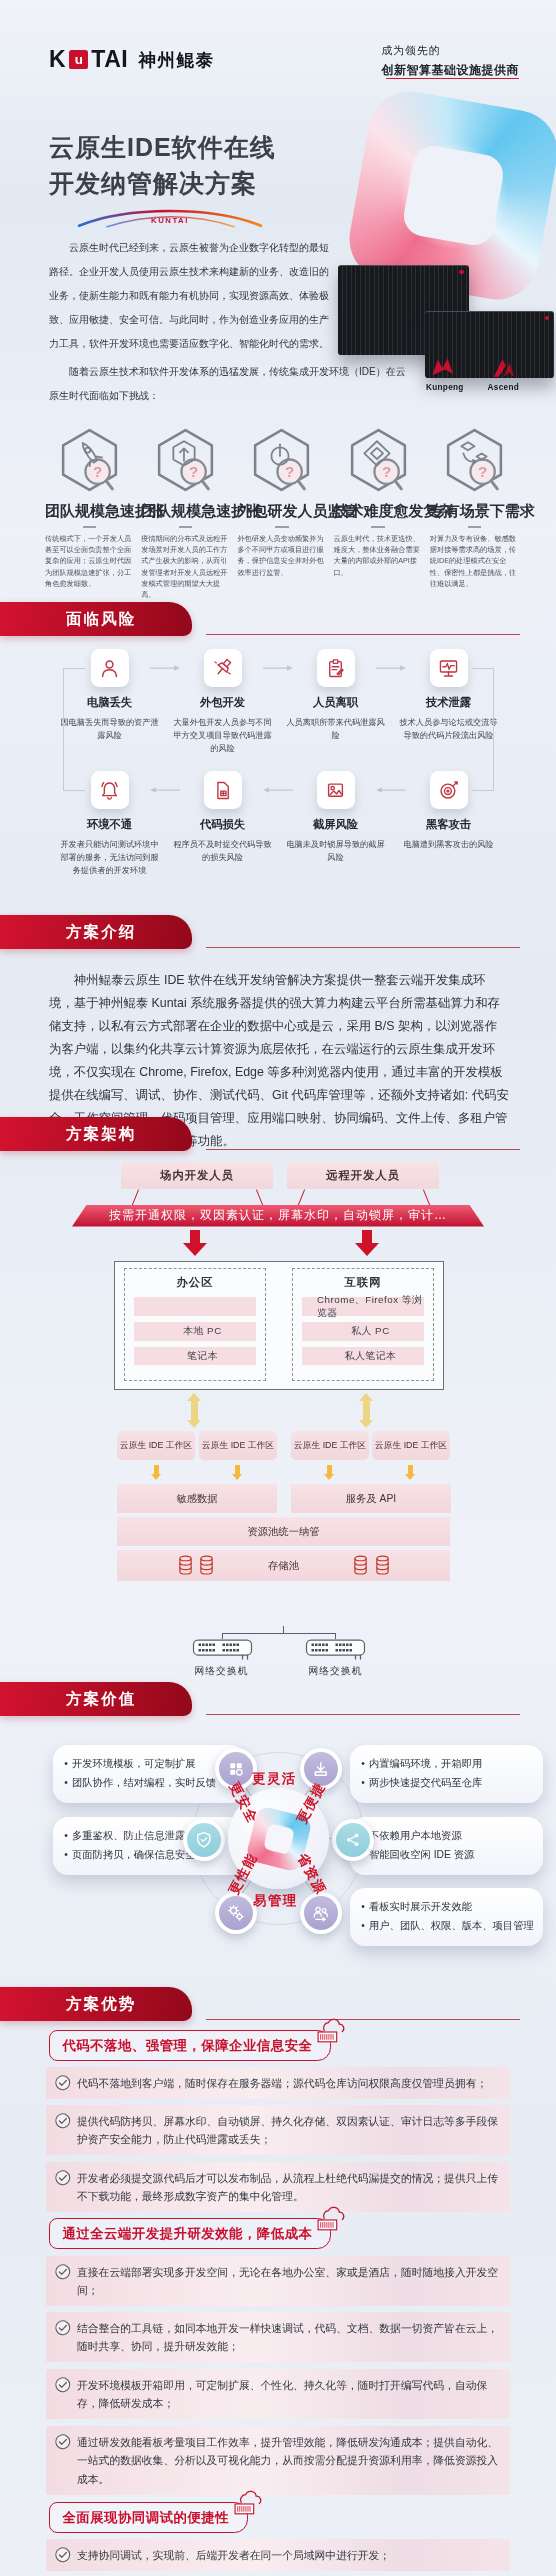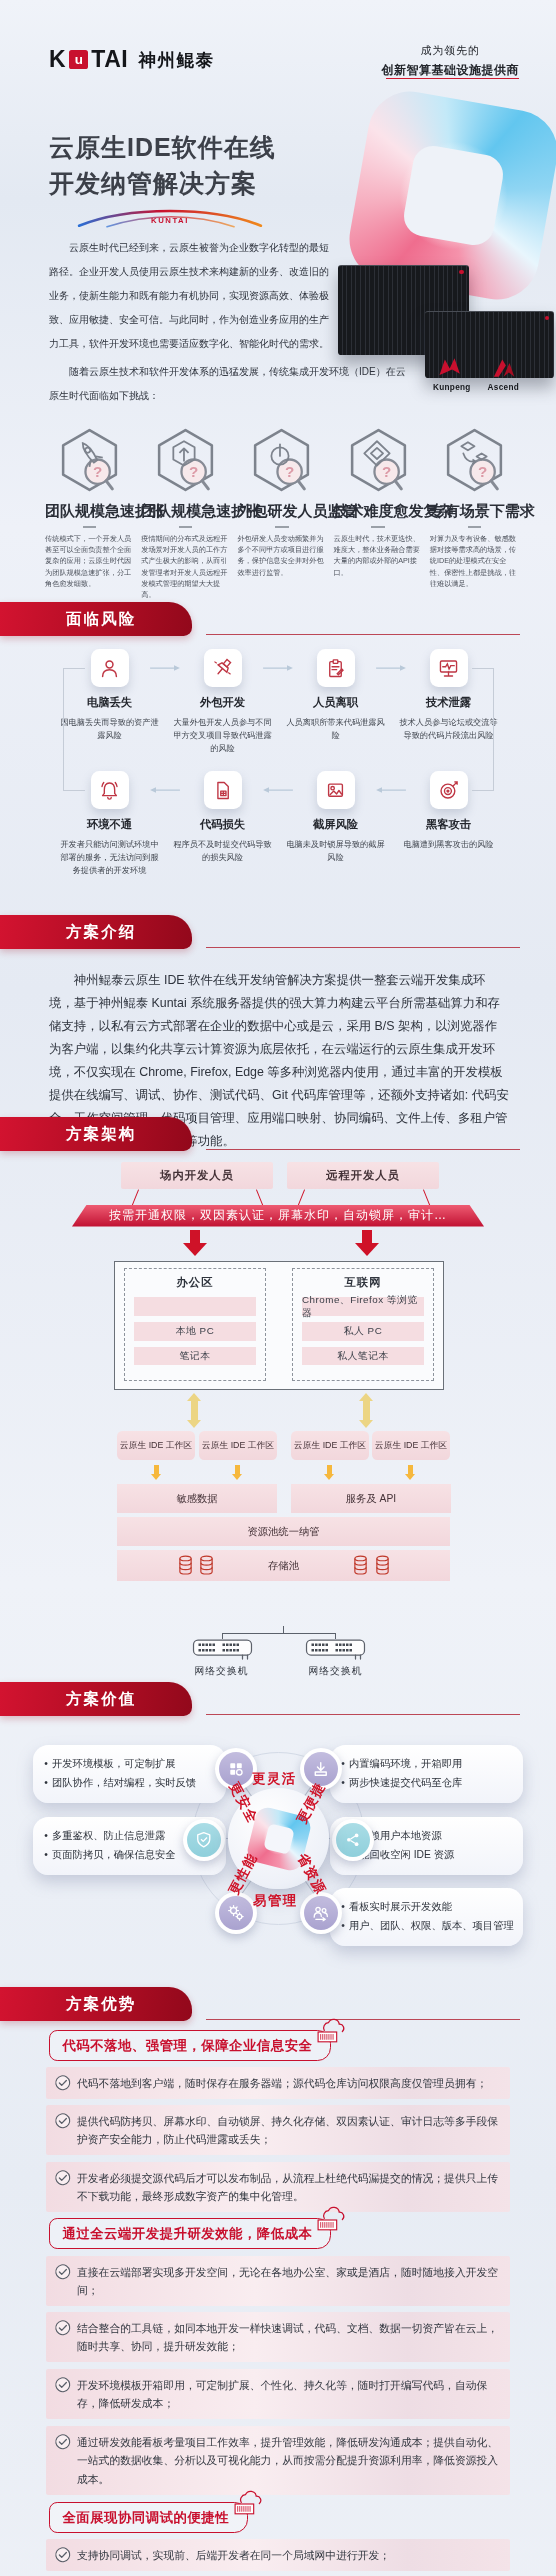--- a/index.html
+++ b/index.html
@@ -7,39 +7,39 @@
   #page { position:relative; width:556px; height:3300px; margin:0 auto; overflow:hidden;
           background:linear-gradient(180deg,#f0f3f9 0%,#e3e9f2 6%,#eef1f8 16%,#e5eaf3 30%,#eff2f8 48%,#e7ecf4 66%,#eef1f7 82%,#e9edf5 100%); }
   .abs { position:absolute; }
 
   
   .logo-row { display:flex; align-items:center; gap:3.1px; }
   .logo-k { font-size:23px; font-weight:800; color:#14161a; letter-spacing:0.5px; }
   .logo-sq { width:19px; height:19px; background:#c8102e; border-radius:2.6px; color:#fff; font-size:13.4px; font-weight:800;
              display:flex; align-items:center; justify-content:center; }
   .logo-cn { font-size:17.5px; font-weight:700; color:#14161a; margin-left:7.2px; letter-spacing:1.5px; }
-  .slogan { text-align:center; color:#23262c; }
+  .slogan { text-align:left; color:#23262c; }
   .slogan .l1 { font-size:10.8px; letter-spacing:1px; }
   .slogan .l2 { font-size:12px; font-weight:700; letter-spacing:0.5px; margin-top:4.1px; }
   .slogan-line { position:absolute; height:1.3px; background:#d0182f; }
 
   
   .hero-title { font-size:25px; font-weight:800; color:#3c4049; line-height:1.42; letter-spacing:1px; }
   .swoosh-label { fill:#c8102e; font-size:15px; font-weight:700; letter-spacing:3px; }
   .spiral { background:conic-gradient(from 210deg, #ef6d8e, #f6aebf, #fbe3ea, #c3e9f8, #62c6ef, #8fd5f3, #e8f6fd, #f592ab, #ef6d8e);
             border-radius:22%; }
   .spiral .hole { position:absolute; inset:26%; background:#eef2f8; border-radius:22%; }
   .spiral .glow { position:absolute; inset:18%; background:radial-gradient(circle,#ffffff 0 16%, rgba(255,255,255,.85) 28%, rgba(255,255,255,0) 62%); }
   .server-box { background:repeating-linear-gradient(90deg,#17191d 0 3.6px,#2c2f36 3.6px 4.6px); border-radius:3.1px;
                 border-top:1.5px solid #494d55; box-shadow:0 9.3px 15.5px rgba(40,45,60,.35); }
   .server-box .led { position:absolute; right:5.2px; top:4.1px; width:4.1px; height:4.1px; border-radius:50%; background:#c8102e; }
 
   
   .para { font-size:10px; line-height:24px; color:#2e333d; text-indent:2em; }
-  .partner { display:flex; gap:17px; }
+  .partner { display:flex; gap:24px; }
   .partner .pi { text-align:center; }
   .partner .pname { font-size:8.2px; font-weight:700; color:#15171b; margin-top:2.1px; letter-spacing:0.3px; }
 
   
   .chal-row { display:flex; gap:7.2px; }
   .chal { width:89px; text-align:center; }
   .chal .t { font-size:15px; font-weight:700; color:#2a2e37; margin-top:7.2px; white-space:nowrap; }
   .chal .dv { width:13.4px; height:1.3px; background:#9aa0a8; margin:5.2px auto 5.2px; }
   .chal .d { font-size:7.2px; line-height:11.3px; color:#4c515b; text-align:left; }
 
@@ -65,35 +65,35 @@
   .arch-top { font-size:11.3px; font-weight:600; border-radius:2.1px; letter-spacing:1px; }
   .trap { clip-path:polygon(3.5% 0,96.5% 0,100% 100%,0 100%); background:linear-gradient(180deg,#ee5b72,#c01031);
           color:#fff; font-size:12px; letter-spacing:1px; display:flex; align-items:center; justify-content:center; }
   .vline { position:absolute; width:1px; background:#cf1228; }
   .red-arrow { position:absolute; width:24px; }
   .red-arrow .sh { width:10.3px; height:13.4px; background:#cf1228; margin:0 auto; }
   .red-arrow .hd { width:0; height:0; border-left:12px solid transparent; border-right:12px solid transparent; border-top:13.4px solid #cf1228; }
   .outer-frame { border:1px solid #6a7078; background:rgba(253,253,254,.85); }
   .dash-frame { border:1px dashed #8d939c; }
   .zone-title { font-size:11.3px; font-weight:600; color:#2f343d; text-align:center; letter-spacing:1px; }
-  .pink-row { background:#f5dde1; color:#3c4049; font-size:9.8px; display:flex; align-items:center; justify-content:center; letter-spacing:0.5px; }
+  .pink-row { background:#f5dde1; color:#3c4049; font-size:9.8px; display:flex; align-items:center; justify-content:center; letter-spacing:0.5px;padding-left:15px; }
   .yellow-ud { position:absolute; width:15.5px; }
   .yellow-ud .tri-u { width:0;height:0;border-left:7.7px solid transparent;border-right:7.7px solid transparent;border-bottom:8.8px solid #ecd584; }
   .yellow-ud .sh { width:7.2px; height:18.5px; background:#ecd584; margin:0 auto; }
   .yellow-ud .tri-d { width:0;height:0;border-left:7.7px solid transparent;border-right:7.7px solid transparent;border-top:8.8px solid #ecd584; }
   .yellow-d { position:absolute; width:11.3px; }
   .yellow-d .sh { width:4.6px; height:8.8px; background:#f6b83d; margin:0 auto; }
   .yellow-d .tri-d { width:0;height:0;border-left:5.7px solid transparent;border-right:5.7px solid transparent;border-top:6.7px solid #f6b83d; }
   .ws-box { border-radius:5.2px; font-size:8.8px; }
   .treeline { position:absolute; background:#5b616b; }
   .switch-label { font-size:9.8px; color:#2f343d; text-align:center; letter-spacing:1px; }
 
   
   .val-card { position:absolute; width:193px; background:linear-gradient(180deg,#ffffff,#f2f4fa); border-radius:15.5px;
-              box-shadow:0 7.2px 14.4px rgba(125,135,165,.35); padding:10.3px 11.3px; }
+              box-shadow:0 7.2px 14.4px rgba(125,135,165,.35); padding:10.3px 11.3px;margin-left:20px; }
   .val-card .ln { font-size:10.3px; color:#2d323b; line-height:18.5px; white-space:nowrap; }
   .val-card .ln:before { content:"•"; margin-right:4.1px; color:#2d323b; }
   .val-icon { position:absolute; width:42px; height:42px; border-radius:50%; background:#fff;
               box-shadow:0 4.1px 9.3px rgba(120,130,160,.4); display:flex; align-items:center; justify-content:center; }
   .val-icon .in { width:34px; height:34px; border-radius:50%; display:flex; align-items:center; justify-content:center; }
   .vi-purple { background:linear-gradient(180deg,#c3bddf,#a9a2cf); }
   .vi-teal { background:linear-gradient(180deg,#aadde6,#8fcfdb); }
   .val-label { position:absolute; color:#cf1228; font-size:13.4px; font-weight:700; letter-spacing:1.5px; white-space:nowrap; }
   .conn { position:absolute; height:0.8px; background:#b6bdc9; }
 

